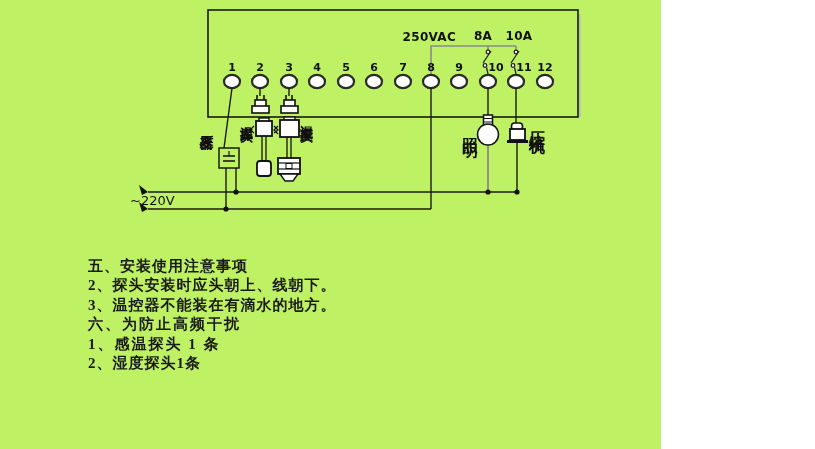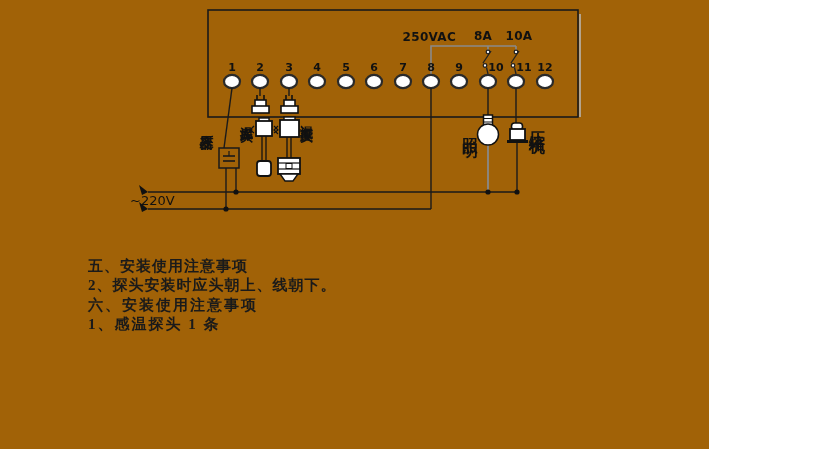--- a/index.html
+++ b/index.html
@@ -1,18 +1,18 @@
 <!DOCTYPE html>
 <html><head>
 <meta charset="utf-8">
 <style>
   html,body{margin:0;padding:0;background:#ffffff;}
   #stage{
-    position:relative;width:661px;height:449px;background:#a16207;overflow:hidden;
-    font-family:"Liberation Serif","DejaVu Serif",serif;color:#1a1a1a;padding-left:48px;
+    position:relative;width:661px;height:449px;background:#bef264;overflow:hidden;
+    font-family:"Liberation Serif","DejaVu Serif",serif;color:#1a1a1a;
   }
   #wiring-svg{position:absolute;left:0;top:0;}
   svg text{font-family:"DejaVu Sans","Liberation Sans",sans-serif;fill:#111;}
   .term-num{font-size:11px;font-weight:bold;}
   .rating{font-size:12px;font-weight:bold;letter-spacing:0.3px;}
   .vlabel{
     position:absolute;writing-mode:vertical-rl;text-orientation:upright;
     font-weight:bold;line-height:1;white-space:nowrap;color:#111;
     font-family:"Liberation Serif","DejaVu Serif",serif;
   }
@@ -180,17 +180,19 @@
   <div class="vlabel" id="transformer-label">变压器</div>
   <div class="vlabel" id="temp-probe-label">库温探头</div>
   <div class="vlabel" id="humidity-probe-label">湿度探头</div>
   <div class="vlabel" id="lighting-label">照明</div>
   <div class="vlabel" id="compressor-label">压缩机</div>
   <div id="mains-label">~220V</div>
 
   <div id="notes">
     <div class="line">五、安装使用注意事项</div>
     <div class="line">2、探头安装时应头朝上、线朝下。</div>
-    <div class="line bold">六、安装使用注意事项</div>
+    <div class="line">3、温控器不能装在有滴水的地方。</div>
+    <div class="line bold">六、为防止高频干扰</div>
     <div class="line bold">1、感温探头 1 条</div>
+    <div class="line">2、湿度探头1条</div>
   </div>
 
 </div>
 
 </body></html>

